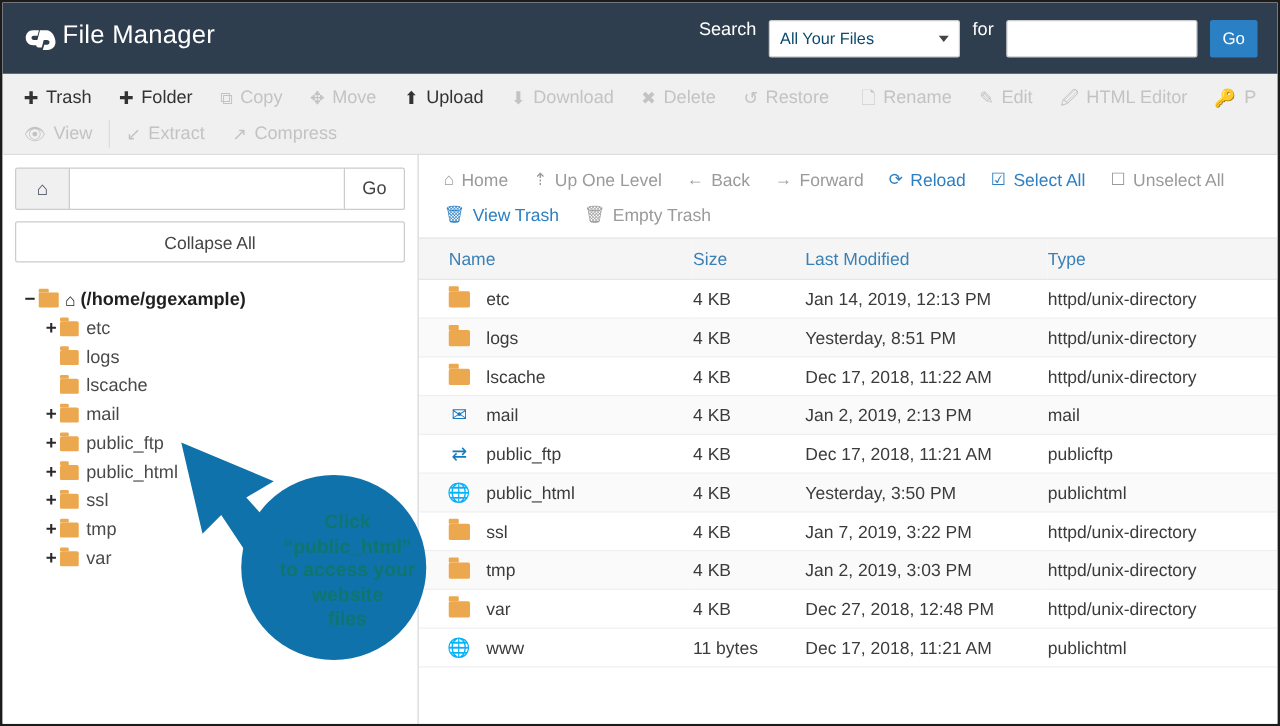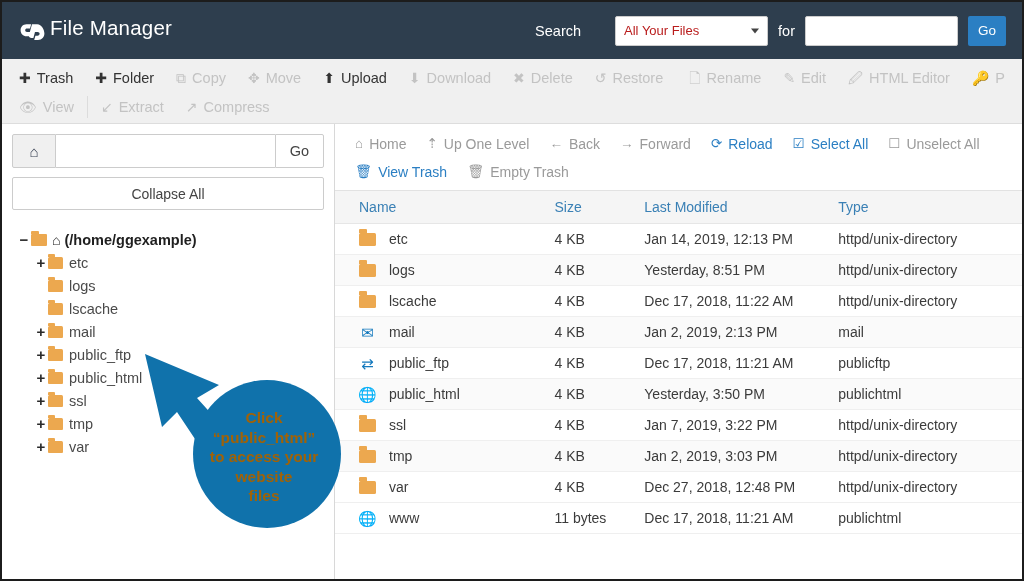--- a/index.html
+++ b/index.html
@@ -37,36 +37,35 @@
   }
   .brand-title {
     color: #ffffff;
     font-size: 20.5px;
     font-weight: 400;
     letter-spacing: .2px;
   }
   .search-area {
     margin-left: auto;
     display: flex;
-    align-items: center;
+    align-items: flex-start;
     gap: 10px;
   }
   .search-label, .search-for {
     color: #ffffff; font-size: 14.5px;
   }
   .search-select {
     width: 153px; height: 30px;
     background: #ffffff;
     border: 1px solid #cccccc;
     border-radius: 2px;
     display: flex; align-items: center;
     padding: 13px 8px;
-    font-size: 13px; color: #b91c1c;
+    font-size: 13px; color: #0c4a6e;
     position: relative;
-    margin-left: 24px;
   }
   .search-select .caret {
     position: absolute; right: 8px; top: 50%;
     transform: translateY(-50%);
     border-left: 4px solid transparent;
     border-right: 4px solid transparent;
     border-top: 5px solid #444444;
   }
   .search-input {
     width: 153px; height: 30px;
@@ -197,24 +196,24 @@
   }
   .home-ic { font-size: 14px; color: #222222; margin-right: 4px; }
   .tree-indent { padding-left: 22px; }
   .tree-label { color: #444444; }
   .tree-node.child .tree-label { color: #4a4a4a; }
 
   
   .callout { position: absolute; left: 0; top: 0; pointer-events: none; }
   .callout-text {
     position: absolute;
-    left: 188px; top: 406px;
+    left: 202px; top: 406px;
     width: 148px;
     text-align: center;
-    color: #a16207;
+    color: #0f766e;
     font-size: 15.5px;
     font-weight: bold;
     line-height: 19.5px;
     font-family: "Liberation Sans", sans-serif;
     pointer-events: none;
   }
 
   
   .main {
     flex: 1;

